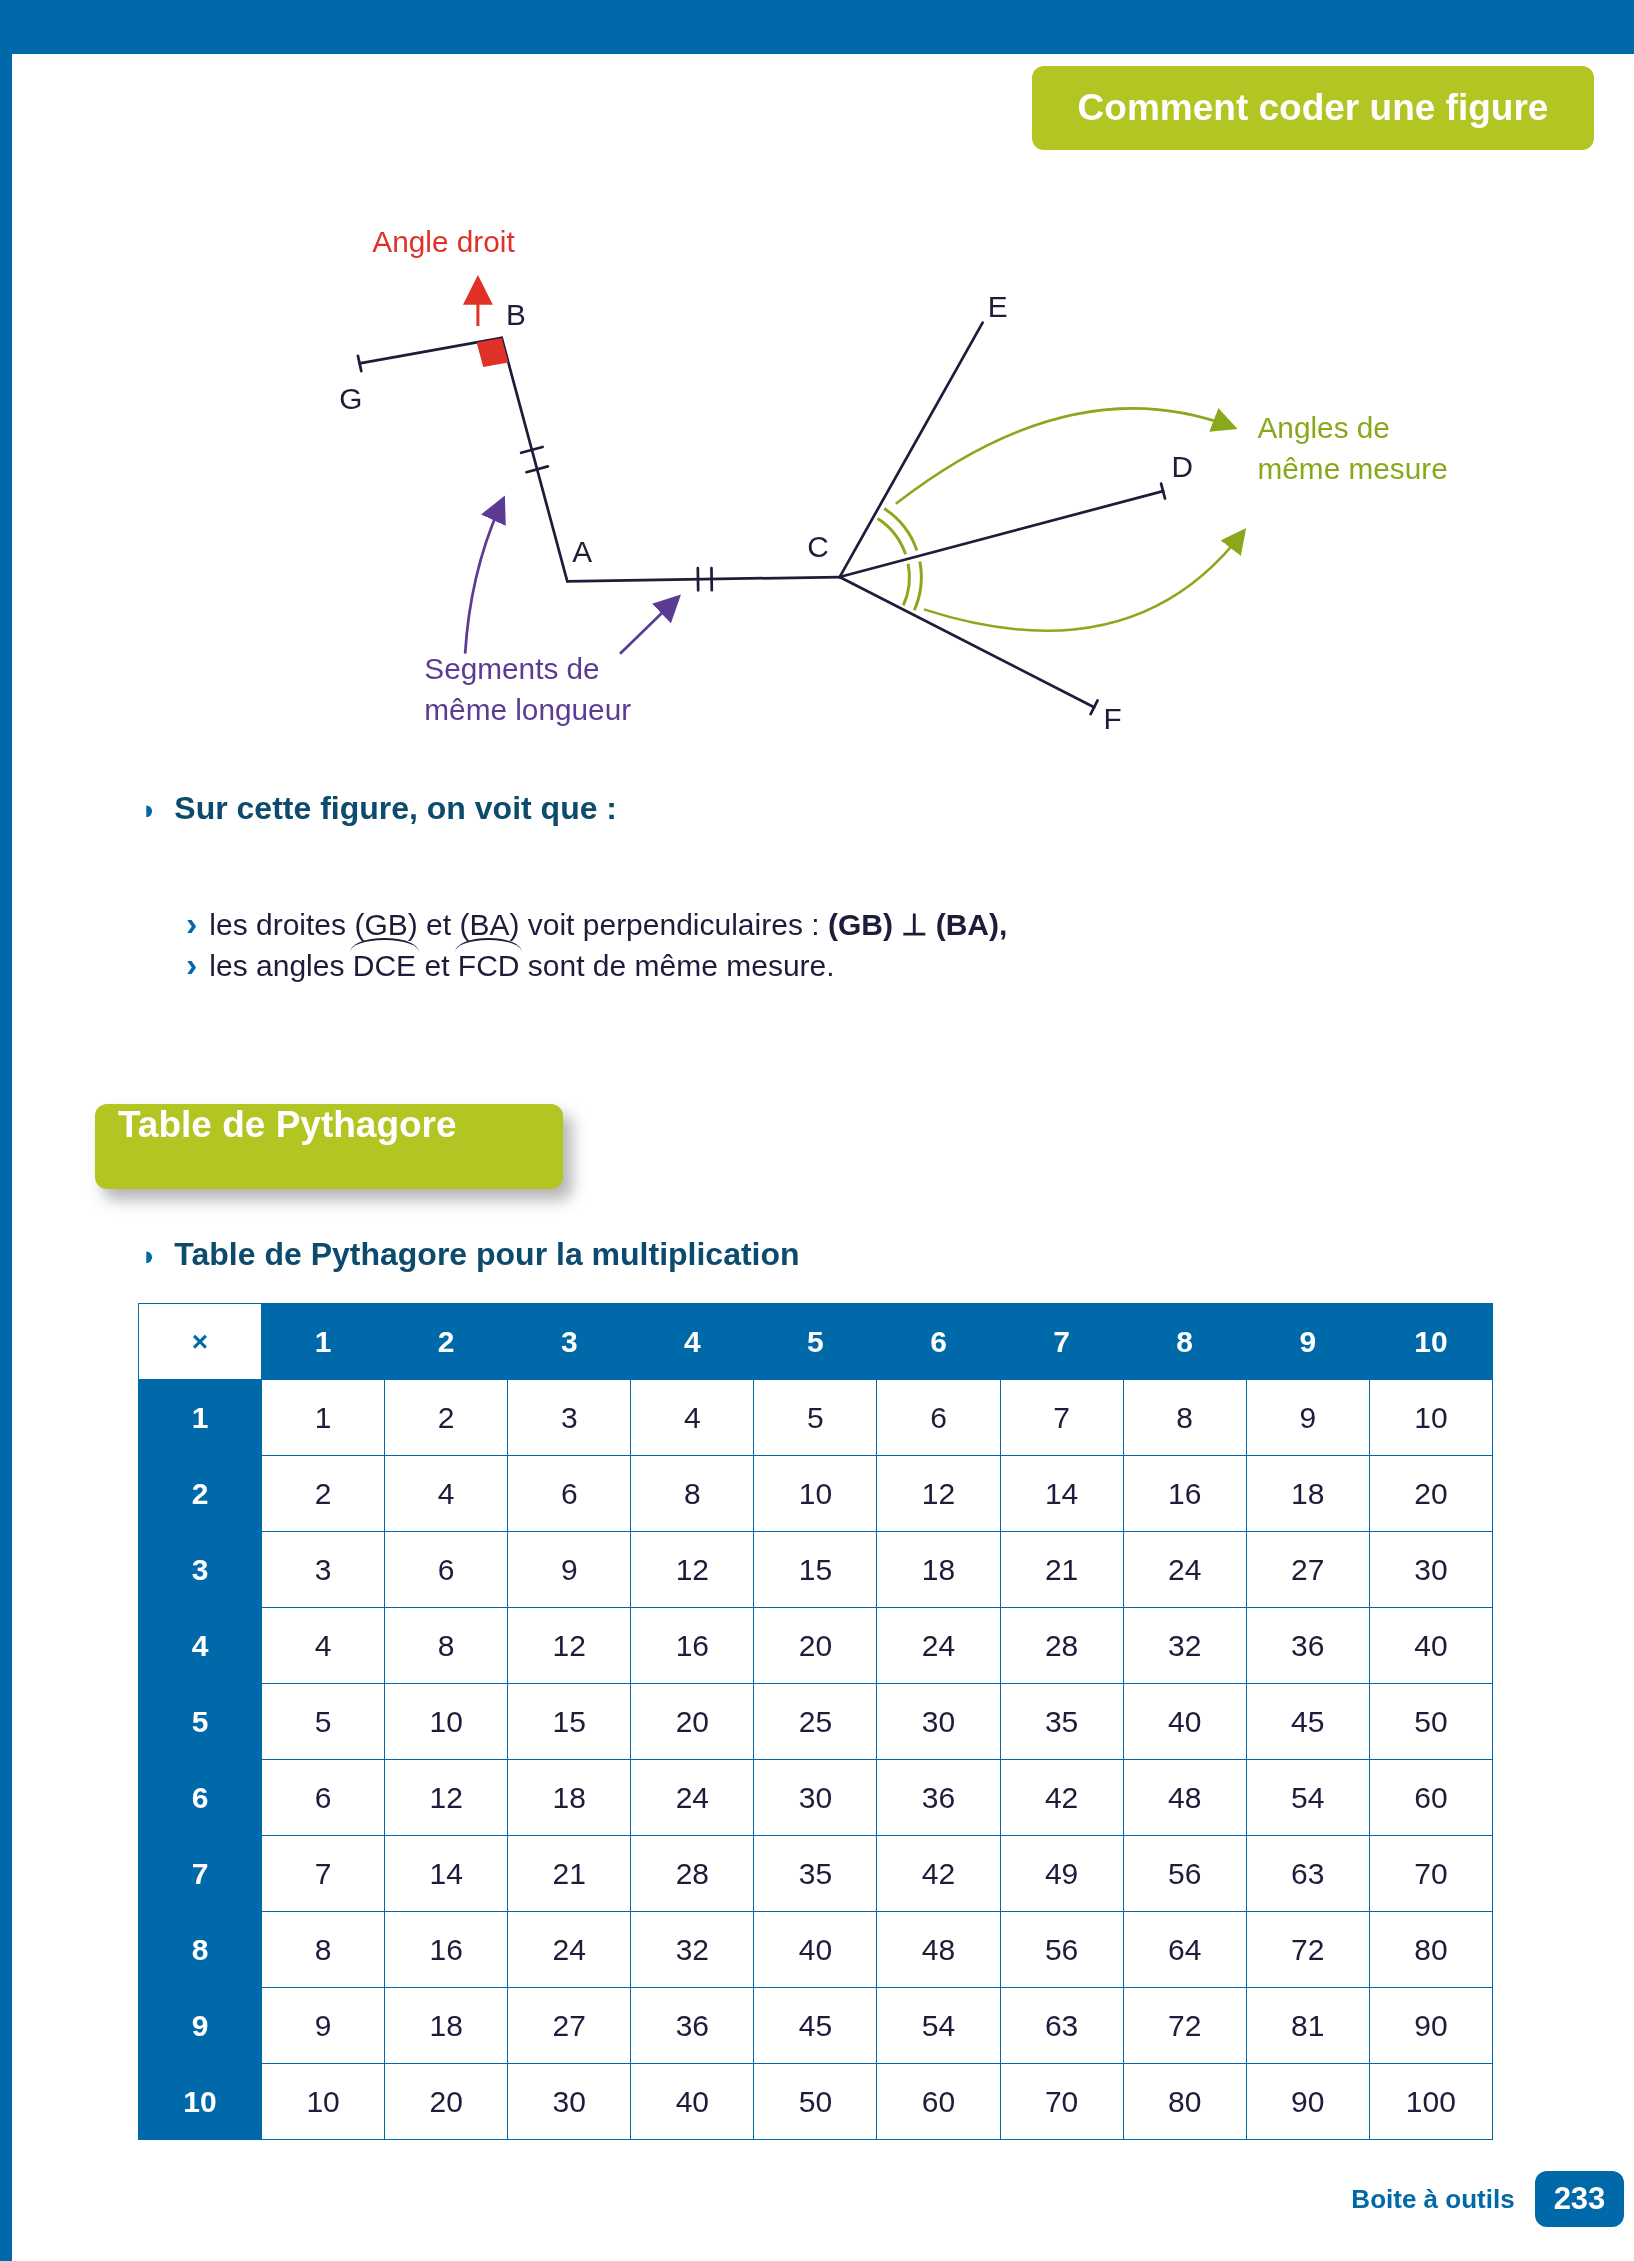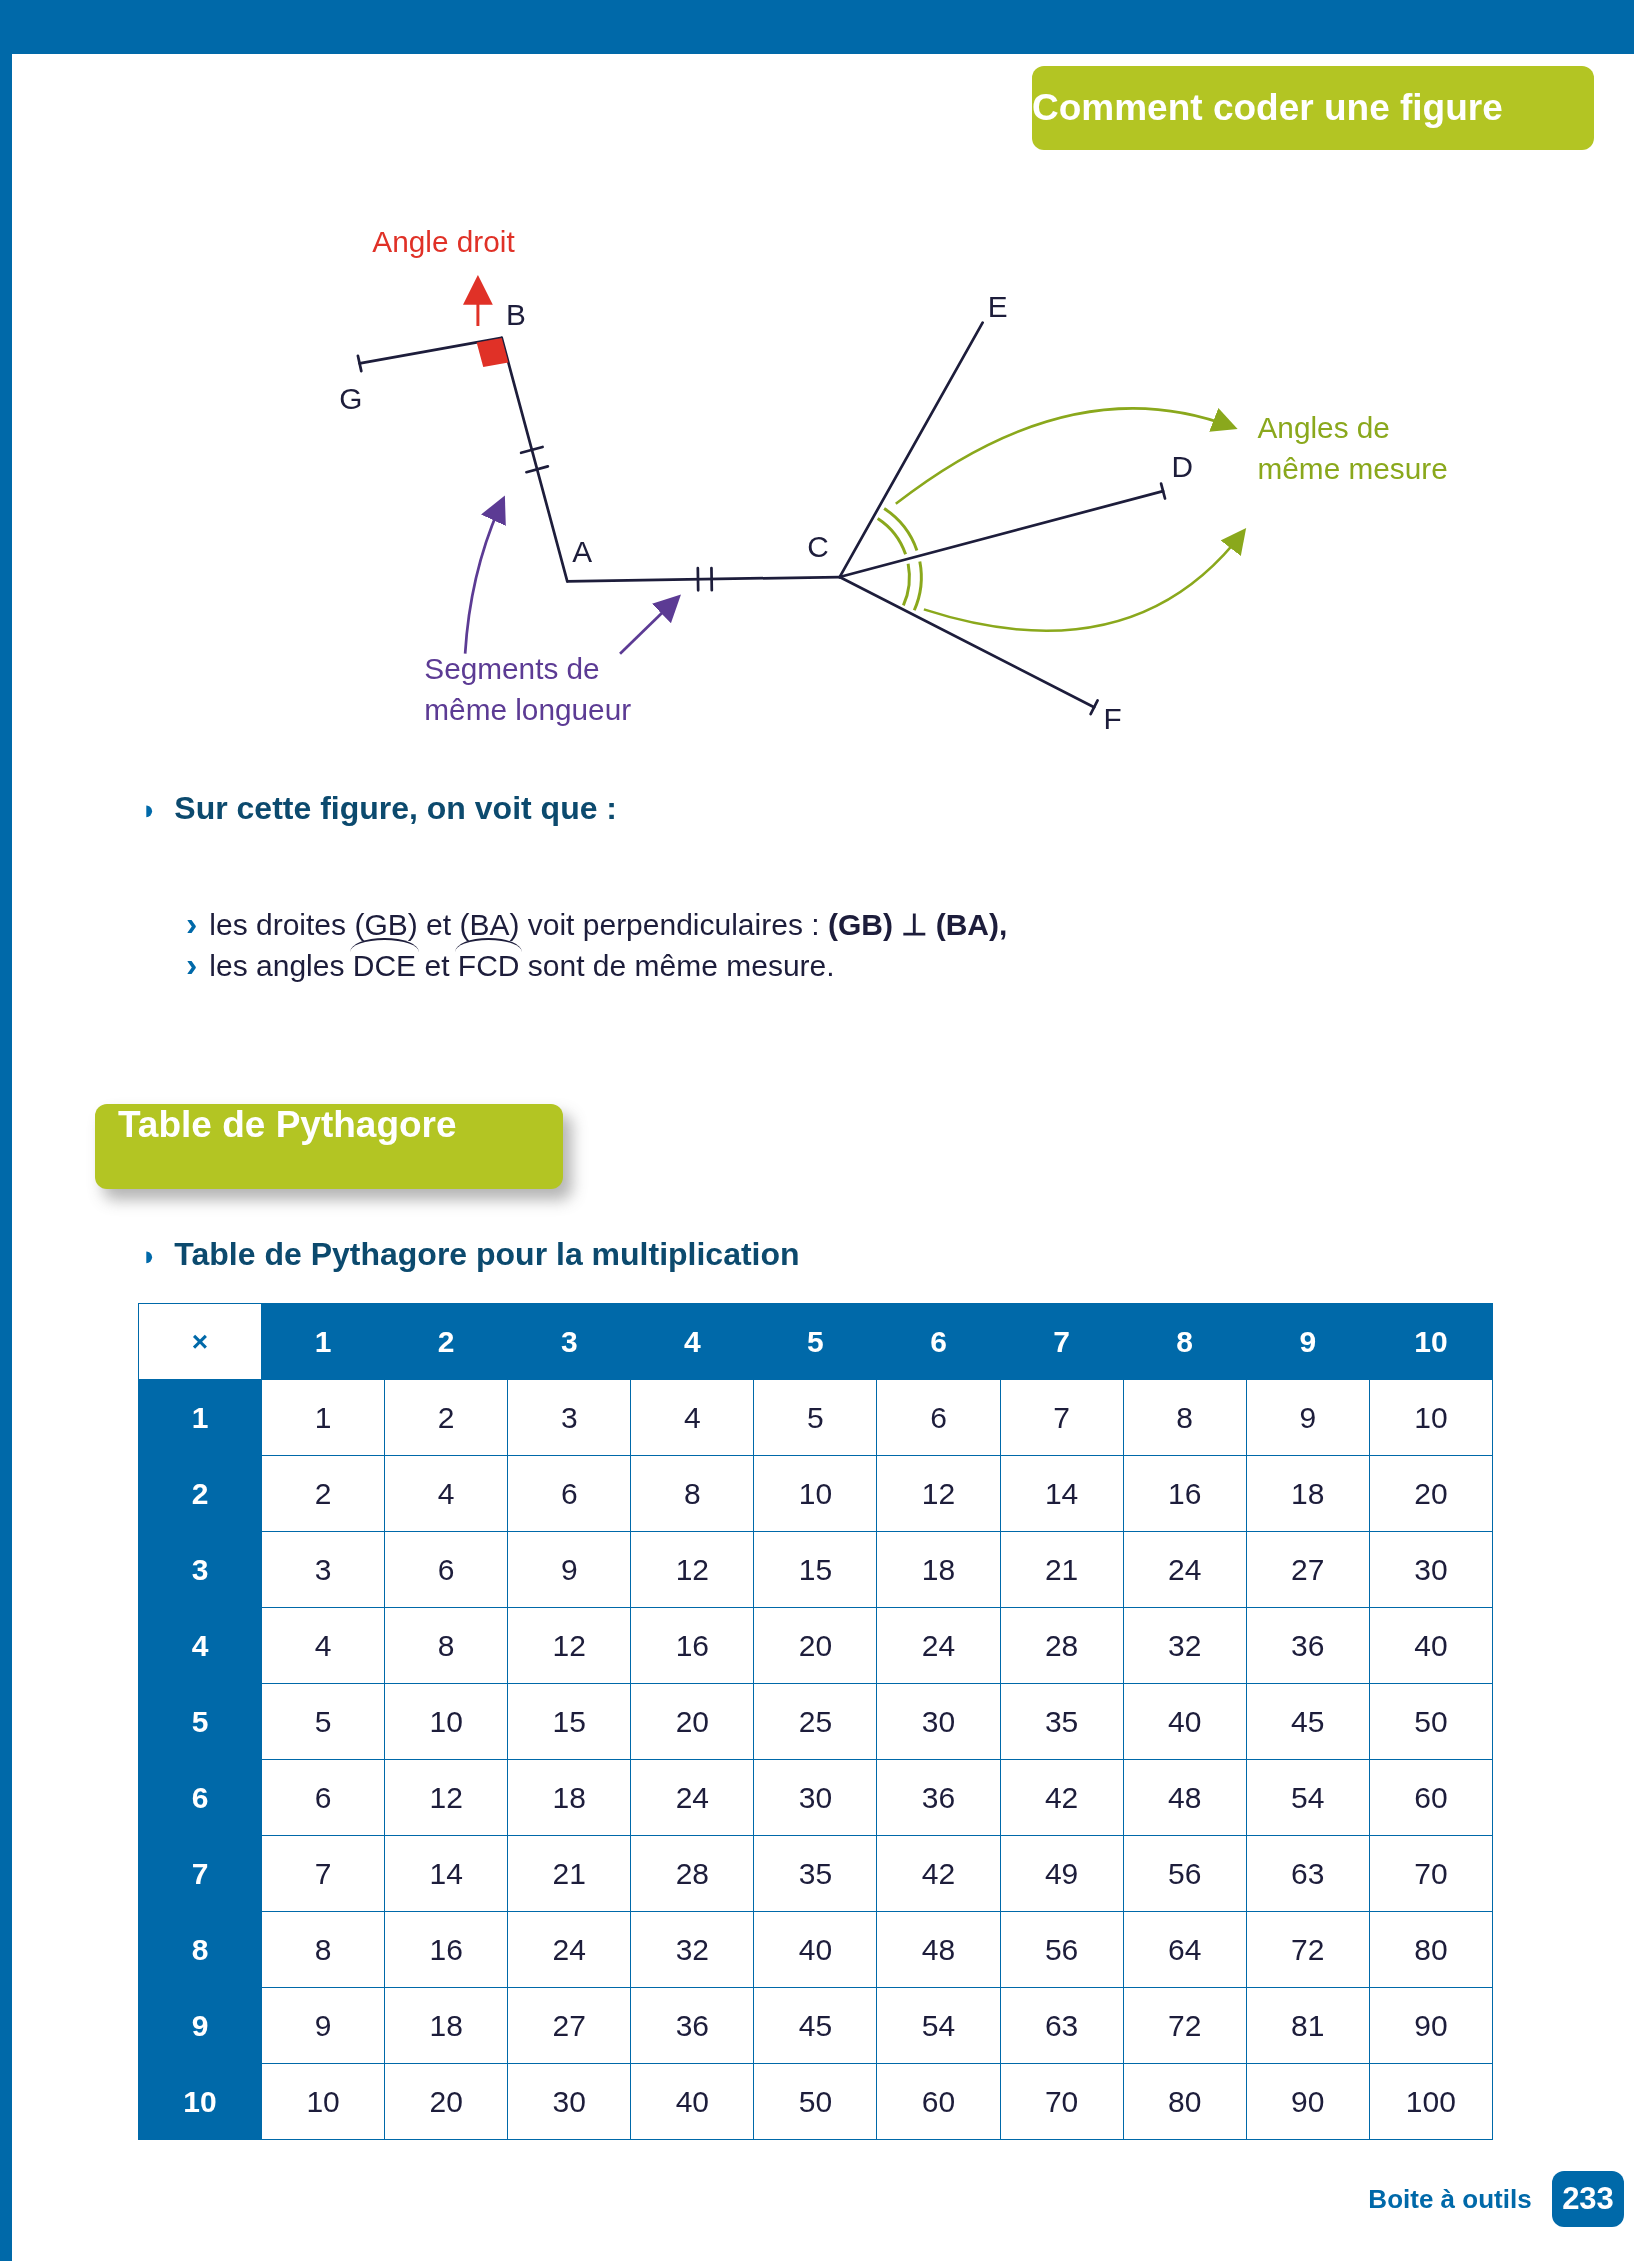--- a/index.html
+++ b/index.html
@@ -6,21 +6,21 @@
   .page{
     position:relative;width:1635px;height:2261px;background:#ffffff;overflow:hidden;
     font-family:"Liberation Sans", sans-serif;color:#1d1d3b;
   }
   .topbar{position:absolute;left:0;top:0;width:1635px;height:54px;background:#0069a9;}
   .leftbar{position:absolute;left:0;top:0;width:12px;height:2261px;background:#0069a9;}
 
   .header-badge{
     position:absolute;left:1032px;top:66px;width:562px;height:84px;background:#b3c523;
     border-radius:12px;color:#ffffff;font-weight:bold;font-size:37px;
-    display:flex;align-items:center;justify-content:flex-start;
+    display:flex;align-items:center;justify-content:center;
   }
 
   .figure-svg{position:absolute;left:0;top:0;}
 
   .obs-row{position:absolute;left:141px;display:flex;align-items:baseline;}
   .obs-icon{color:#0069a9;font-size:27px;margin-right:17px;}
   .obs-title{font-size:32px;font-weight:bold;color:#0c4a6e;margin:0;}
   .obs-item{position:absolute;left:186px;margin:0;font-size:30px;color:#1d1d3b;}
   .chev{color:#0069a9;font-weight:bold;font-size:34px;margin-right:12px;}
   .b{font-weight:bold;}
@@ -47,21 +47,21 @@
     font-size:30px;padding:0;
   }
   .pyt th{background:#0069a9;color:#ffffff;font-weight:bold;}
   .pyt th.corner{background:#ffffff;color:#0069a9;font-size:28px;}
   .pyt td{background:#ffffff;color:#1d1d3b;font-weight:normal;}
 
   .footer{position:absolute;top:2171px;right:11px;display:flex;align-items:center;gap:20.4px;}
   .footer-label{color:#0069a9;font-weight:bold;font-size:26px;}
   .page-badge{
     background:#0069a9;color:#ffffff;font-weight:bold;font-size:31px;border-radius:12px;
-    width:72px;height:56px;display:flex;align-items:center;justify-content:center;
+    width:89px;height:56px;display:flex;align-items:center;justify-content:center;
   }
 </style>
 </head>
 <body>
 
 <div class="page">
 
   <div class="topbar"></div>
   <div class="leftbar"></div>
 

